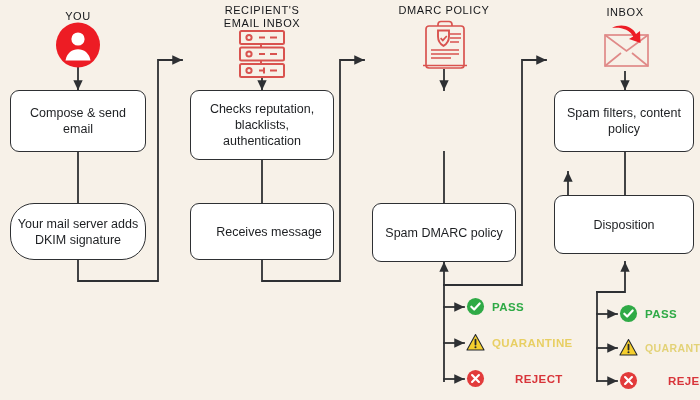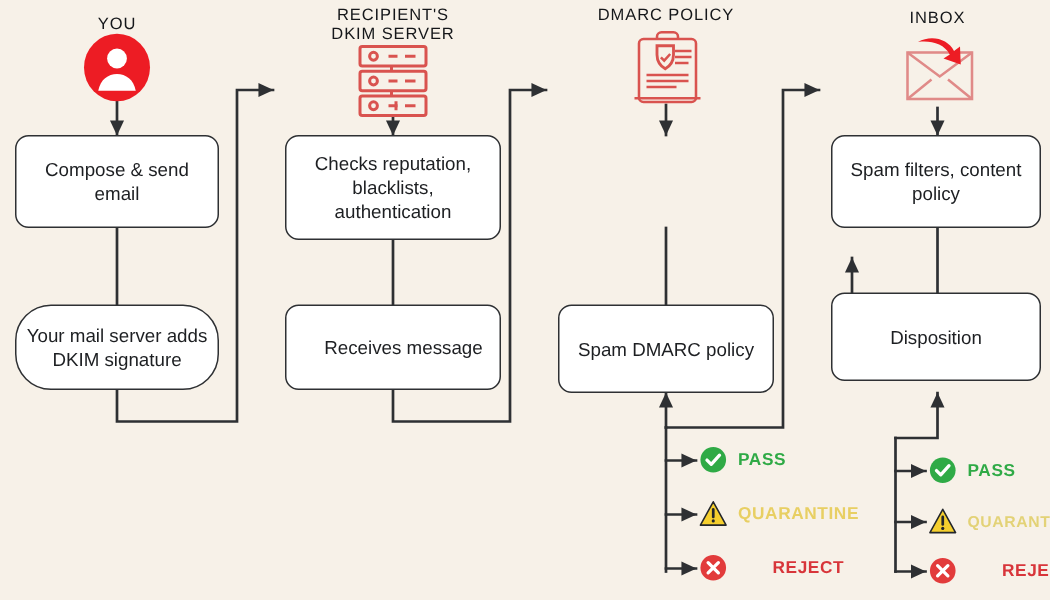--- a/index.html
+++ b/index.html
@@ -101,21 +101,21 @@
       <path d="M597,292 L597,381"></path>
 
       <path d="M597,314 L617,314" marker-end="url(#ah)"></path>
       <path d="M597,348 L617,348" marker-end="url(#ah)"></path>
       <path d="M597,381 L617,381" marker-end="url(#ah)"></path>
     </g>
   </svg>
 
   <div class="col-title" style="left:28px;top:10px;width:100px;">YOU</div>
   <div class="col-title" style="left:192px;top:4px;width:140px;">RECIPIENT'S
-DKIM SERVER</div>
+EMAIL INBOX</div>
   <div class="col-title" style="left:374px;top:4px;width:140px;">DMARC POLICY</div>
   <div class="col-title" style="left:565px;top:6px;width:120px;">INBOX</div>
 
   <div class="icon-wrap" style="left:55px;top:22px;width:46px;height:46px;">
     <svg viewBox="0 0 46 46" width="46" height="46">
       <ellipse cx="23" cy="23" rx="22" ry="22.5" fill="#ed1c24"></ellipse>
       <circle cx="23" cy="17" r="6.6" fill="#ffffff"></circle>
       <path d="M10.5 38.5c1.3-7.4 6.6-11.2 12.5-11.2s11.2 3.8 12.5 11.2z" fill="#ffffff"></path>
     </svg>
   </div>

